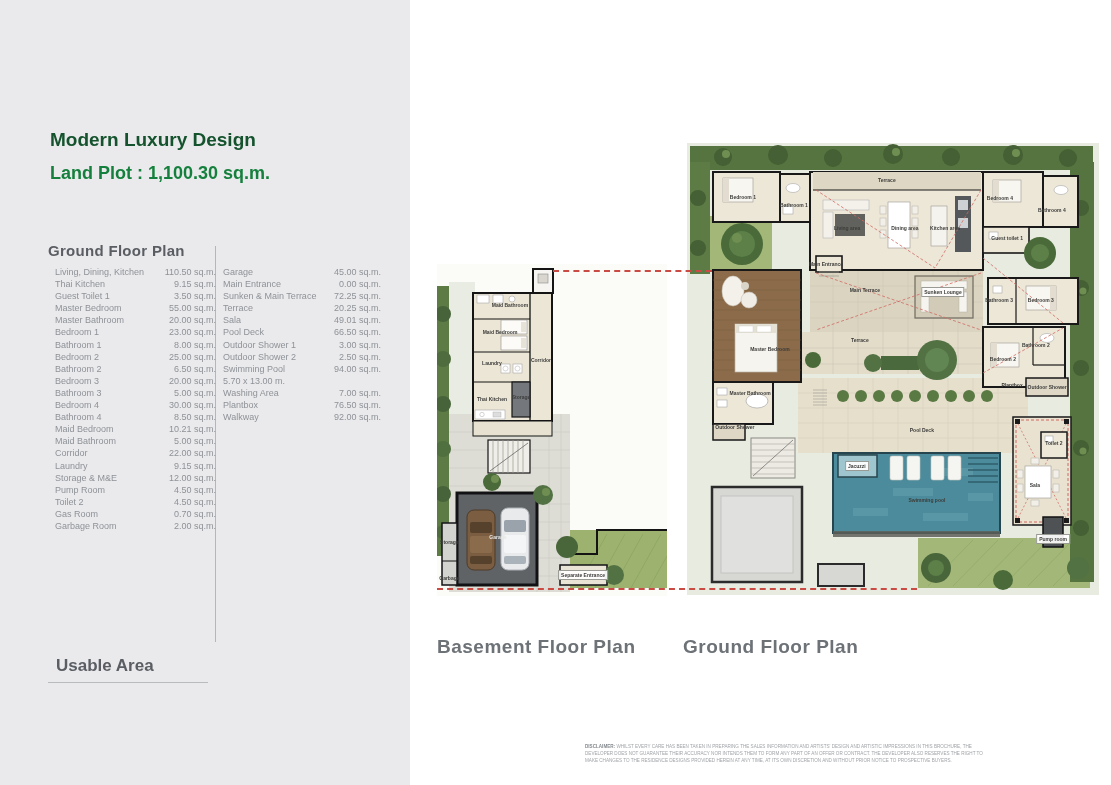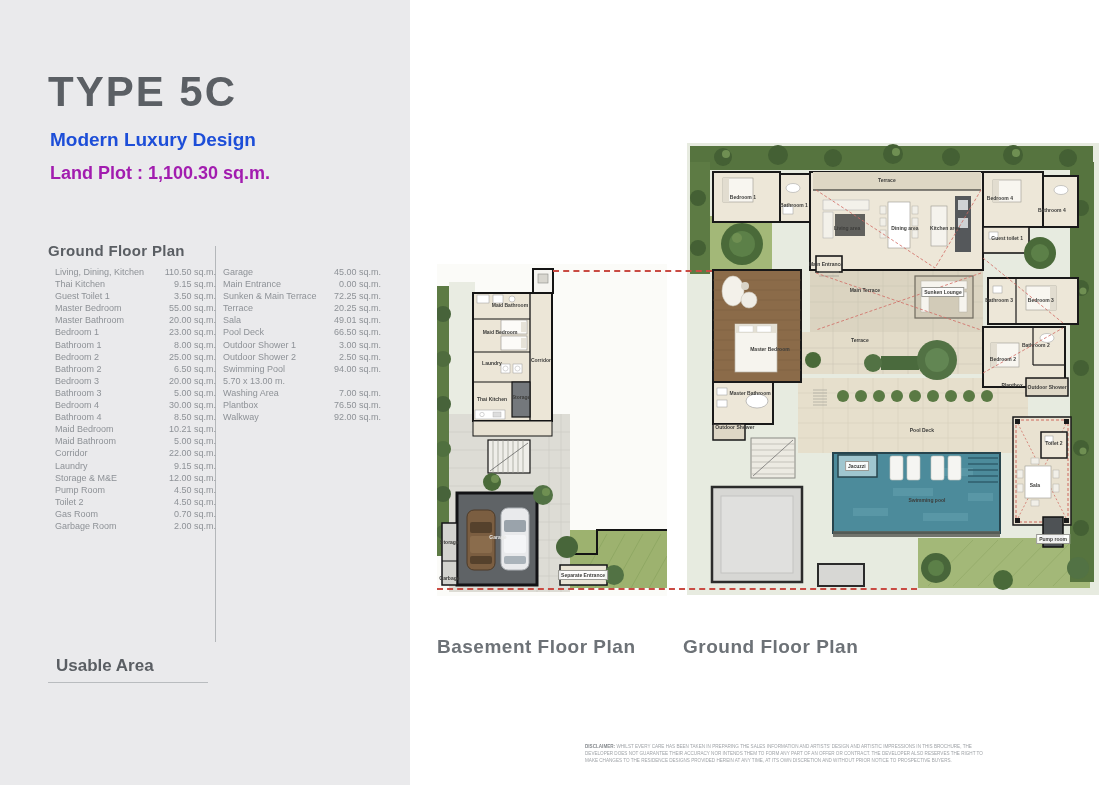--- a/index.html
+++ b/index.html
@@ -2,22 +2,22 @@
 <html><head>
 <meta charset="utf-8">
 <style>
   html,body{margin:0;padding:0;background:#ffffff;}
   .page{position:relative;width:1111px;height:785px;background:#ffffff;overflow:hidden;
         font-family:"Liberation Sans", sans-serif;}
   
   .sidebar{position:absolute;left:0;top:0;width:410px;height:785px;background:#eaeaec;}
   .title{position:absolute;left:48px;top:68px;font-size:42px;font-weight:bold;color:#5b5f64;letter-spacing:2px;}
   .subtitle{position:absolute;left:50px;top:129px;font-size:19px;font-weight:bold;color:#6e7control377;color:#6e7377;}
-  .subtitle,.landplot{color:#1d4ed8;}
-  .landplot{position:absolute;left:50px;top:163px;font-size:18px;font-weight:bold;color:#a21caf;}
+  .subtitle,.landplot{color:#14532d;}
+  .landplot{position:absolute;left:50px;top:163px;font-size:18px;font-weight:bold;color:#15803d;}
   .section-heading{position:absolute;left:48px;top:242px;font-size:15px;font-weight:bold;color:#5a5e63;letter-spacing:.3px;}
   .col{position:absolute;top:266px;}
   .col1{left:48px;width:161px;margin-left:7px;}
   .col2{left:223px;width:158px;}
   .row{display:flex;justify-content:space-between;font-size:9px;line-height:12.1px;color:#8e9297;}
   .row .lbl{white-space:nowrap;}
   .row .val{white-space:nowrap;text-align:left;}
   .vdivider{position:absolute;left:215px;top:246px;width:1px;height:396px;background:#b4b7ba;}
   .usable-heading{position:absolute;left:48px;top:656px;font-size:17px;font-weight:bold;color:#5a5e63;margin-left:8px;}
   .usable-hr{position:absolute;left:48px;top:682px;width:160px;height:1px;background:#b9bcbf;}
@@ -41,21 +41,20 @@
   .dash-bottom{left:437px;top:588px;width:480px;}
   .disclaimer{position:absolute;left:585px;top:744px;width:406px;font-size:4.6px;line-height:1.5;color:#a0a4a8;}
   .disclaimer b{color:#85898d;}
 </style>
 </head>
 <body>
 
 <div class="page">
 
   <div class="sidebar">
-    <div class="title">TYPE 5C</div>
     <div class="subtitle">Modern Luxury Design</div>
     <div class="landplot">Land Plot : 1,100.30 sq.m.</div>
 
     <div class="section-heading">Ground Floor Plan</div>
     <div class="vdivider"></div>
     <div class="col col1">
         <div class="row">
           <span class="lbl">Living, Dining, Kitchen</span>
           <span class="val">110.50 sq.m.</span>
         </div>

